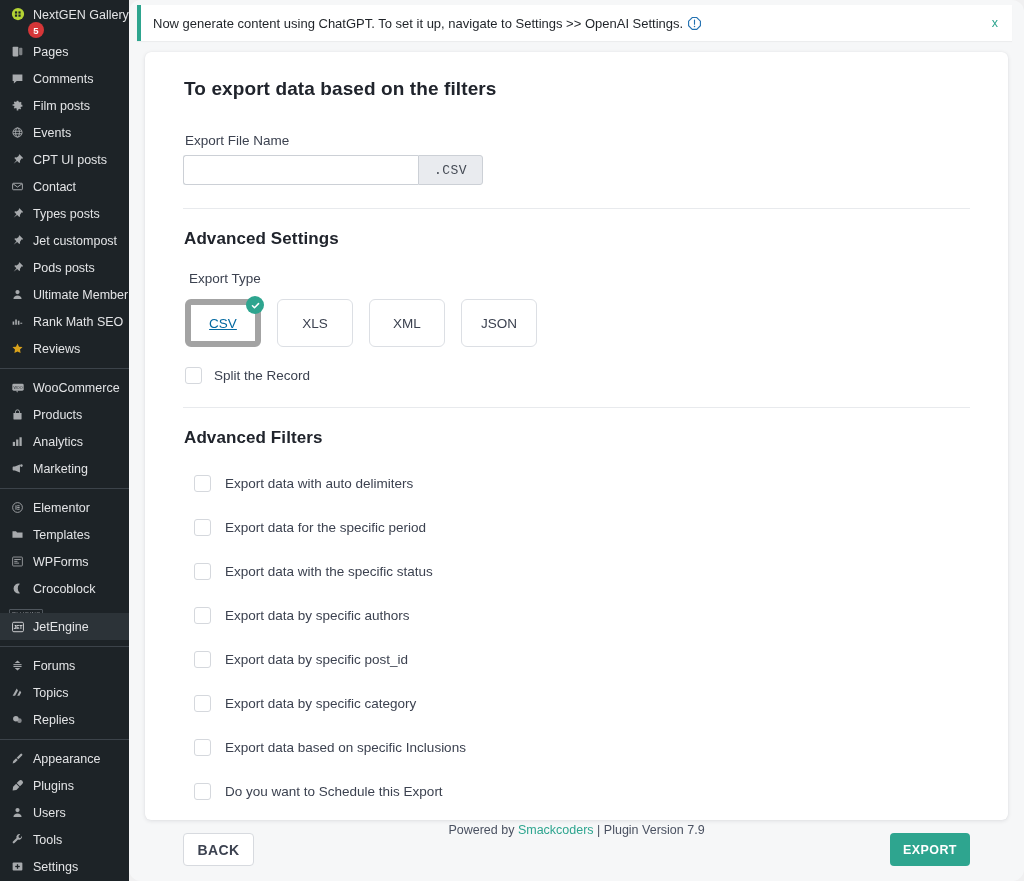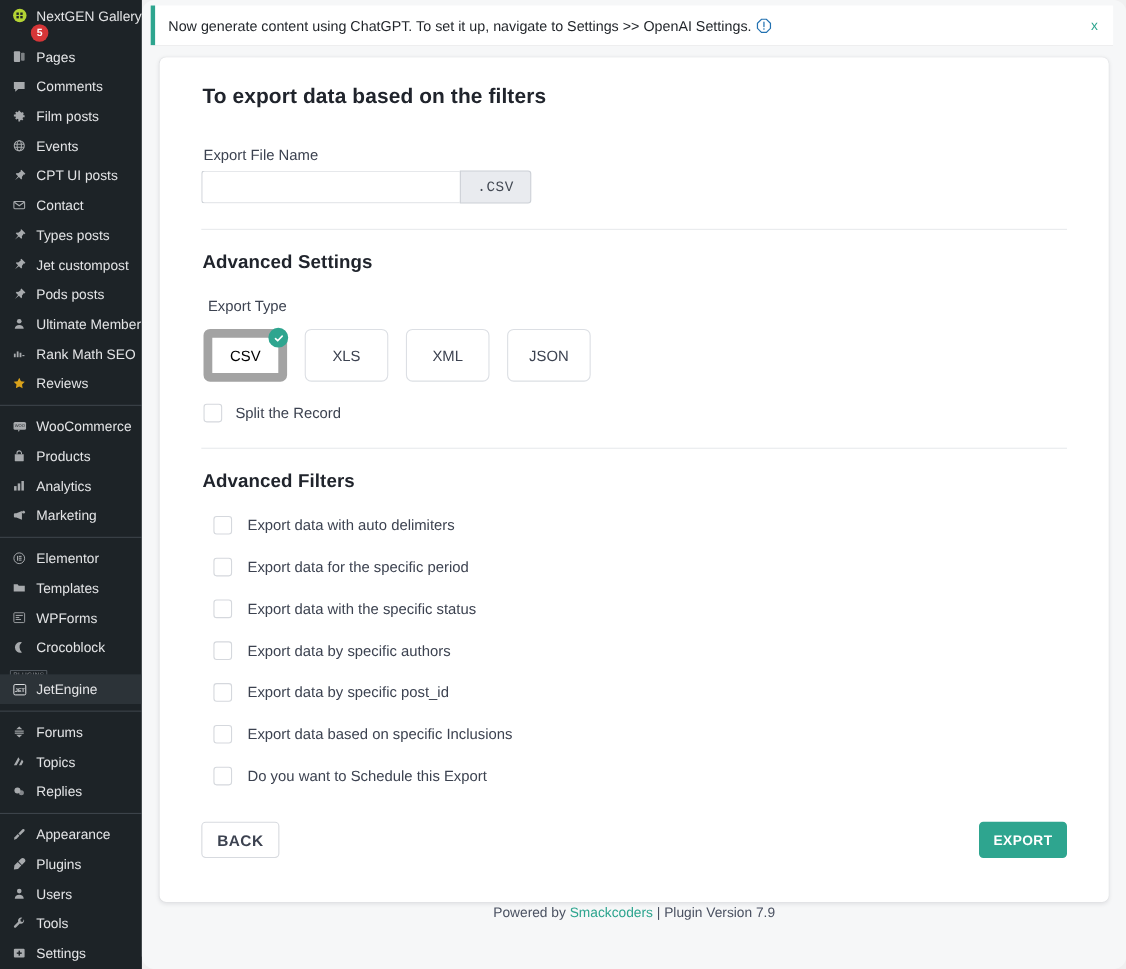--- a/index.html
+++ b/index.html
@@ -138,41 +138,41 @@
   }
   .type-row { display: flex; gap: 16px; margin: 13px 0 0 2px; }
   .type-tile {
     width: 76px; height: 48px;
     border: 1px solid #dcdfe4; border-radius: 6px;
     display: flex; align-items: center; justify-content: center;
     font-size: 13.5px; color: #3c4250;
     background: #fff; position: relative;
     cursor: pointer;
   }
-  .type-tile.selected { border: 8px solid #a3a3a3; color: #000000; }
+  .type-tile.selected { border: 6px solid #a3a3a3; color: #0369a1; text-decoration: underline; }
   .check-badge {
     position: absolute; top: -9px; right: -9px;
     width: 18px; height: 18px; border-radius: 50%;
     background: #2ea58f;
     display: flex; align-items: center; justify-content: center;
   }
   .check-badge svg { display: block; }
 
   .chk-row {
     display: flex; align-items: center; gap: 12px;
     margin-top: 20px; margin-left: 2px;
   }
   .chk-box {
     width: 17px; height: 17px; min-width: 17px;
     border: 1px solid #d5d8dd; border-radius: 3px;
     background: #fff; cursor: pointer;
   }
   .chk-label { font-size: 13.5px; color: #3c4250; }
 
-  .filters .chk-row { margin-top: 21px; margin-left: 11px; gap: 14px; }
+  .filters .chk-row { margin-top: 27px; margin-left: 11px; gap: 14px; }
   .filters { margin-top: 6px; }
 
   .footer-row {
     display: flex; align-items: center;
     margin-top: 33px;
   }
   .btn-back {
     width: 71px; height: 33px;
     border: 1px solid #d7dadf; border-radius: 4px;
     background: #fff; color: #3c4250;
@@ -606,20 +606,24 @@
         <div class="chk-row">
           <span class="chk-box"></span>
           <span class="chk-label">Export data by specific authors</span>
         </div>
 
         <div class="chk-row">
           <span class="chk-box"></span>
           <span class="chk-label">Export data by specific post_id</span>
         </div>
 
+        <div class="chk-row">
+          <span class="chk-box"></span>
+          <span class="chk-label">Export data by specific category</span>
+        </div>
 
         <div class="chk-row">
           <span class="chk-box"></span>
           <span class="chk-label">Export data based on specific Inclusions</span>
         </div>
 
         <div class="chk-row">
           <span class="chk-box"></span>
           <span class="chk-label">Do you want to Schedule this Export</span>
         </div>

